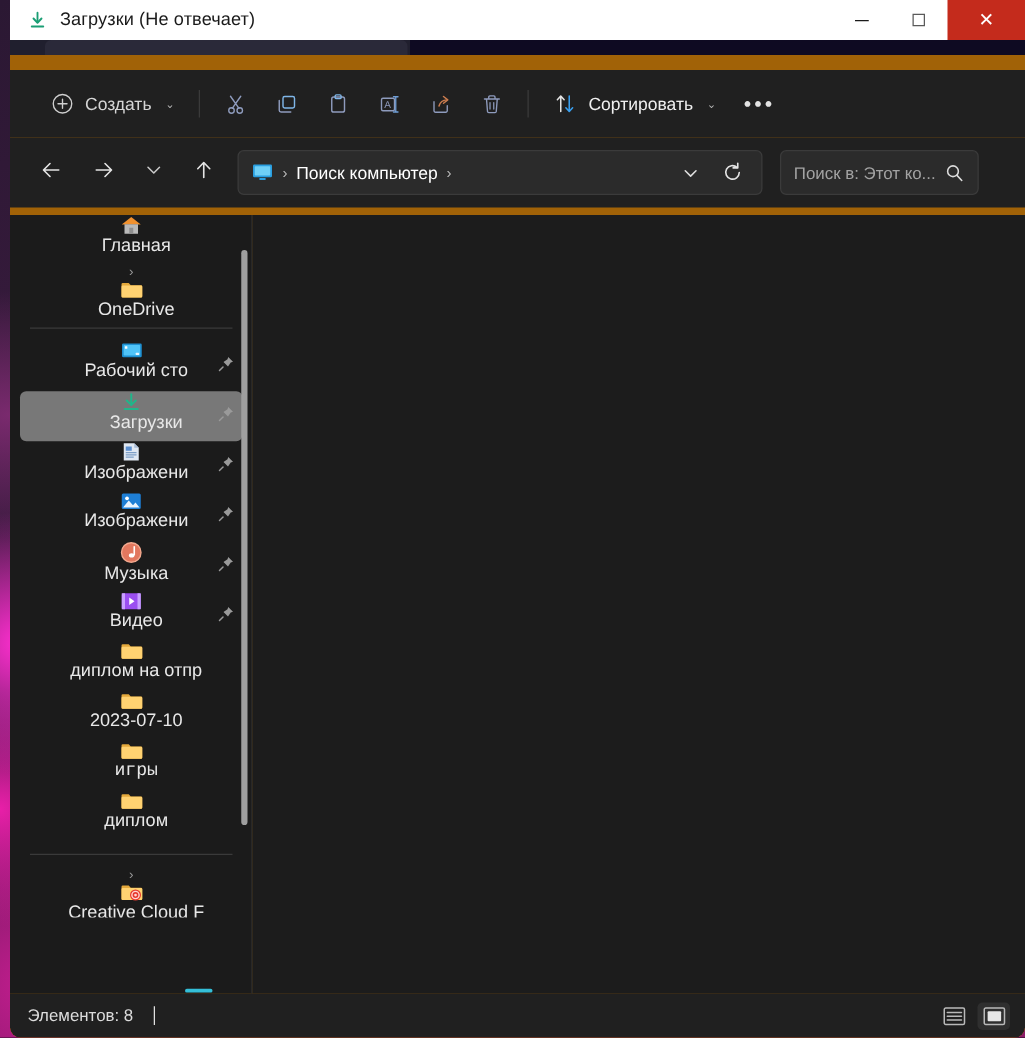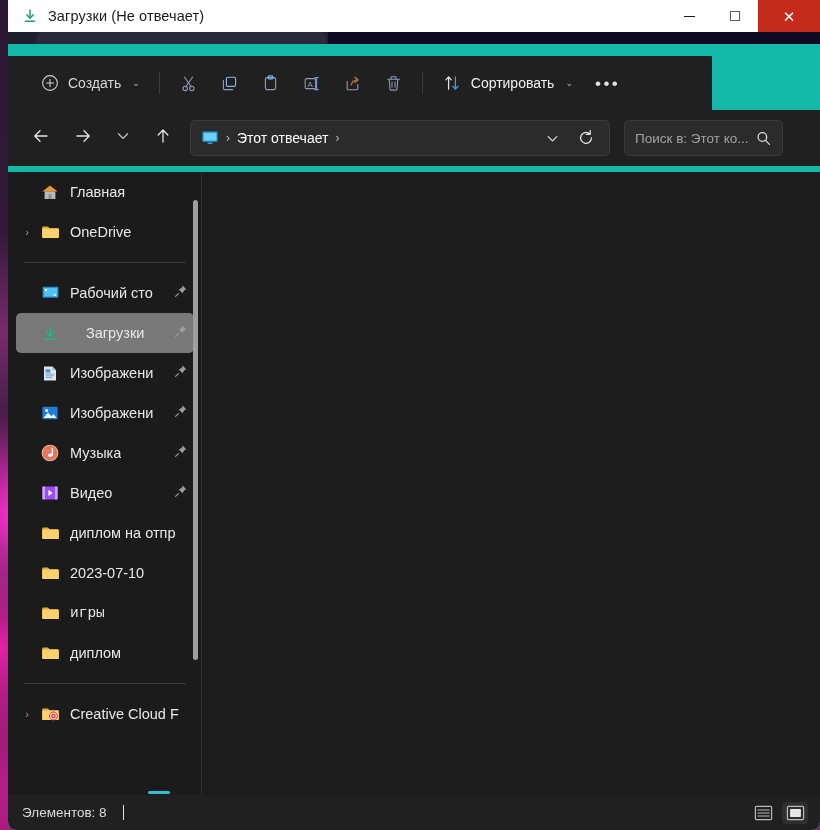--- a/index.html
+++ b/index.html
@@ -17,21 +17,21 @@
       radial-gradient(circle at 0% 78%, #e81fa8 0%, rgba(232,31,168,0.0) 9%),
       radial-gradient(ellipse at 1% 40%, #7a2a6e 0%, rgba(122,42,110,0) 14%),
       radial-gradient(ellipse at 3% 95%, #c21d8e 0%, rgba(194,29,142,0) 16%),
       radial-gradient(ellipse at 50% 100%, #6d1450 0%, rgba(109,20,80,0) 45%),
       linear-gradient(160deg, #2b1833 0%, #3a1b3f 35%, #53184d 68%, #8d1d6a 100%);
   }
   
   #window {
     position: absolute;
     left: 8px; top: 0px; width: 812px; height: 830px;
-    background: #14b8a6;
+    background: #a16207;
     border-radius: 0 0 8px 8px;
     overflow: hidden;
   }
   
   #tabstrip {
     position: absolute; left: 0; top: 28px; width: 812px; height: 16px;
     background: #201f2e;
   }
   #tabstrip .tab-active {
     position: absolute; left: 28px; top: 4px; width: 290px; height: 12px;
@@ -61,21 +61,21 @@
     display: flex; align-items: center; justify-content: center;
     color: #1a1a1a;
   }
   #winbtns .wb.close { width: 62px; background: #c42b1c; color: #fff; }
   .glyph-min { width: 11px; height: 1px; background: #1a1a1a; }
   .glyph-max { width: 10px; height: 10px; border: 1px solid #5a5a5a; }
   .glyph-close { font-size: 15px; line-height: 1; font-weight: 300; }
 
   
   #toolbar {
-    position: absolute; left: 0; top: 56px; width: 704px; height: 54px;
+    position: absolute; left: 0; top: 56px; width: 812px; height: 54px;
     background: #202020;
     display: flex; align-items: center;
   }
   .tb-btn {
     display: flex; align-items: center; gap: 9px;
     height: 34px; padding: 0 11px; border-radius: 5px;
     color: #d6d6d6; font-size: 14px; white-space: nowrap;
   }
   .tb-icon { display: flex; align-items: center; justify-content: center; }
   .tb-sep { width: 1px; height: 22px; background: #3a3a3a; margin: 0 8px; }
@@ -115,21 +115,21 @@
 
   
   #sidebar {
     position: absolute; left: 0; top: 172px; width: 194px; height: 623px;
     background: #1b1b1b; overflow: hidden;
   }
   .nav-item {
     position: relative;
     height: 40px; margin: 0 8px 0 8px; border-radius: 5px;
     display: flex; align-items: center;
-    color: #e8e8e8; font-size: 14.5px; white-space: nowrap;
+    color: #e8e8e8; font-size: 14.5px; white-space: nowrap; flex-direction: column;
   }
   .nav-item.selected { background: #787878; }
   .nav-exp {
     width: 22px; flex: none; text-align: center;
     color: #9a9a9a; font-size: 11px;
   }
   .nav-ico { width: 24px; flex: none; display: flex; align-items: center; justify-content: center; }
   .nav-lbl { overflow: hidden; }
   .nav-pin { position: absolute; right: 6px; top: 11px; }
   .nav-divider { height: 1px; background: #3a3a3a; margin: 10px 16px; }
@@ -332,21 +332,21 @@
 
     <div id="crumbbox">
       <span style="display:flex;align-items:center;margin-left:4px">
         <svg width="18" height="16" viewBox="0 0 18 16">
           <rect x="1.4" y="1.6" width="15.2" height="10.2" rx="1.1" fill="#2a9fe0"></rect>
           <rect x="2.8" y="3" width="12.4" height="7.4" rx="0.6" fill="#6fd0f7"></rect>
           <rect x="6.4" y="12.4" width="5.2" height="1.5" rx="0.6" fill="#2a9fe0"></rect>
         </svg>
       </span>
       <span class="crumb-sep">›</span>
-      <span class="crumb-text">Этот отвечает</span>
+      <span class="crumb-text">Поиск компьютер</span>
       <span class="crumb-sep">›</span>
 
       <span id="crumb-tools">
         <span class="nav-btn">
           <svg width="17" height="17" viewBox="0 0 17 17">
             <path d="M4.2 6.6 L8.5 10.9 L12.8 6.6" stroke="#dedede" stroke-width="1.25" fill="none" stroke-linecap="round" stroke-linejoin="round"></path>
           </svg>
         </span>
         <span class="nav-btn">
           <svg width="18" height="18" viewBox="0 0 18 18">

